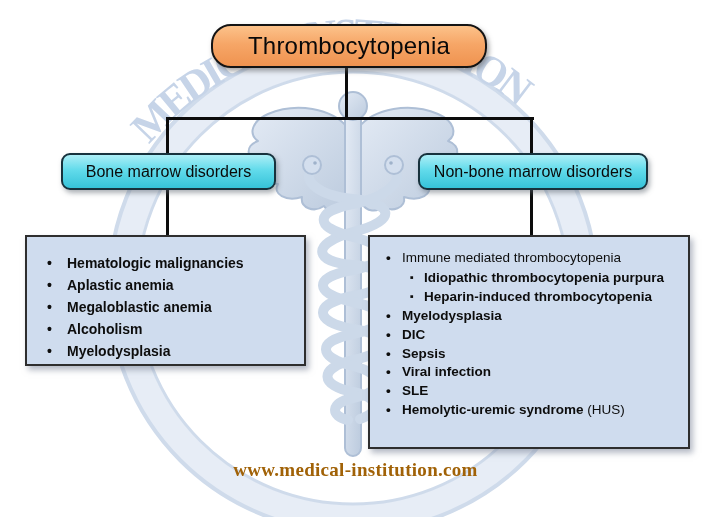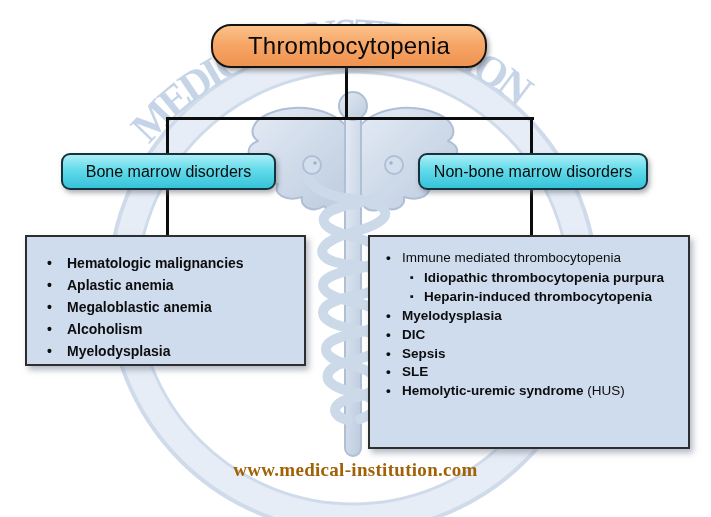--- a/index.html
+++ b/index.html
@@ -160,19 +160,20 @@
       <div class="li"><span class="bullet">•</span><span class="txt bold">Alcoholism</span></div>
       <div class="li"><span class="bullet">•</span><span class="txt bold">Myelodysplasia</span></div>
     </div>
   <div class="list-box list-right">
       <div class="li"><span class="bullet">•</span><span class="txt">Immune mediated thrombocytopenia</span></div>
       <div class="li sub"><span class="bullet">▪</span><span class="txt bold">Idiopathic thrombocytopenia purpura</span></div>
       <div class="li sub"><span class="bullet">▪</span><span class="txt bold">Heparin-induced thrombocytopenia</span></div>
       <div class="li"><span class="bullet">•</span><span class="txt bold">Myelodysplasia</span></div>
       <div class="li"><span class="bullet">•</span><span class="txt bold">DIC</span></div>
       <div class="li"><span class="bullet">•</span><span class="txt bold">Sepsis</span></div>
+      <div class="li"><span class="bullet">•</span><span class="txt bold">Viral infection</span></div>
       <div class="li"><span class="bullet">•</span><span class="txt bold">SLE</span></div>
       <div class="li"><span class="bullet">•</span><span class="txt bold">Hemolytic-uremic syndrome</span><span class="txt"> (HUS)</span></div>
     </div>
 
   <div class="footer-url">www.medical-institution.com</div>
 
 </div>
 
 </body></html>

